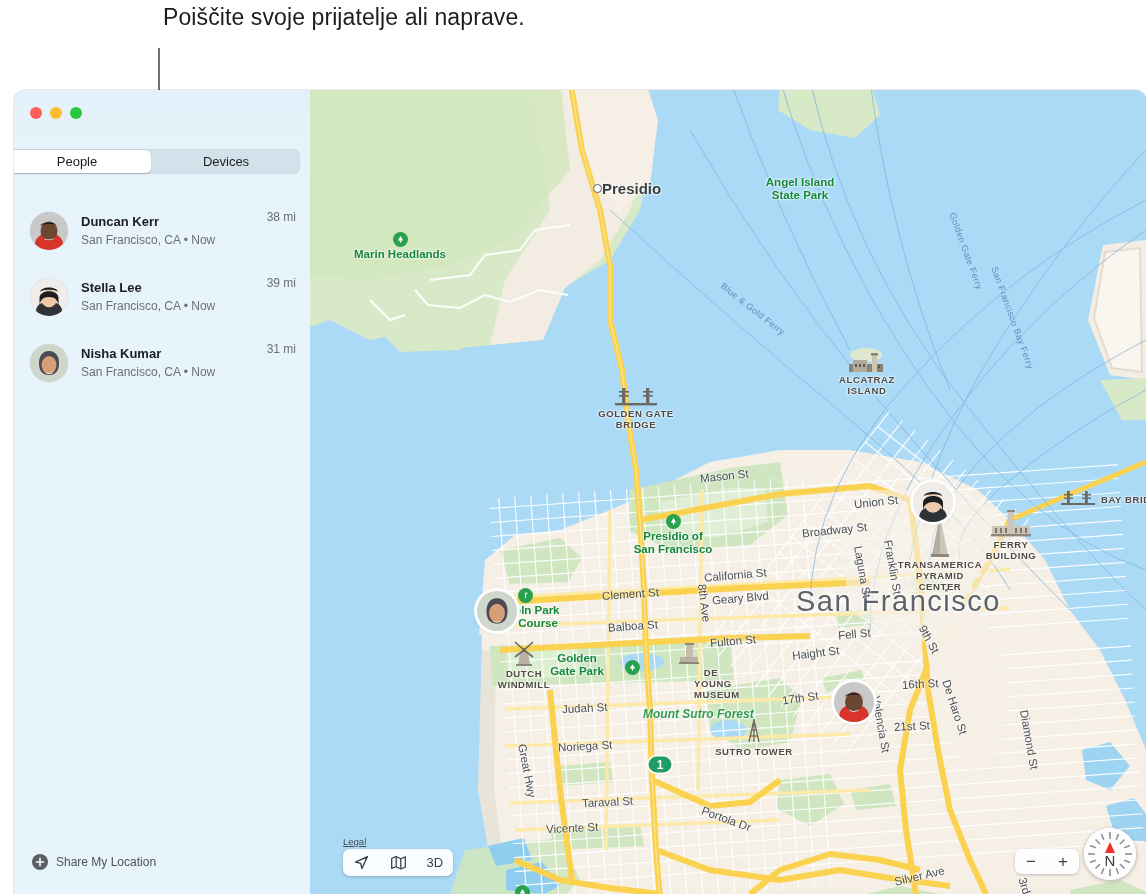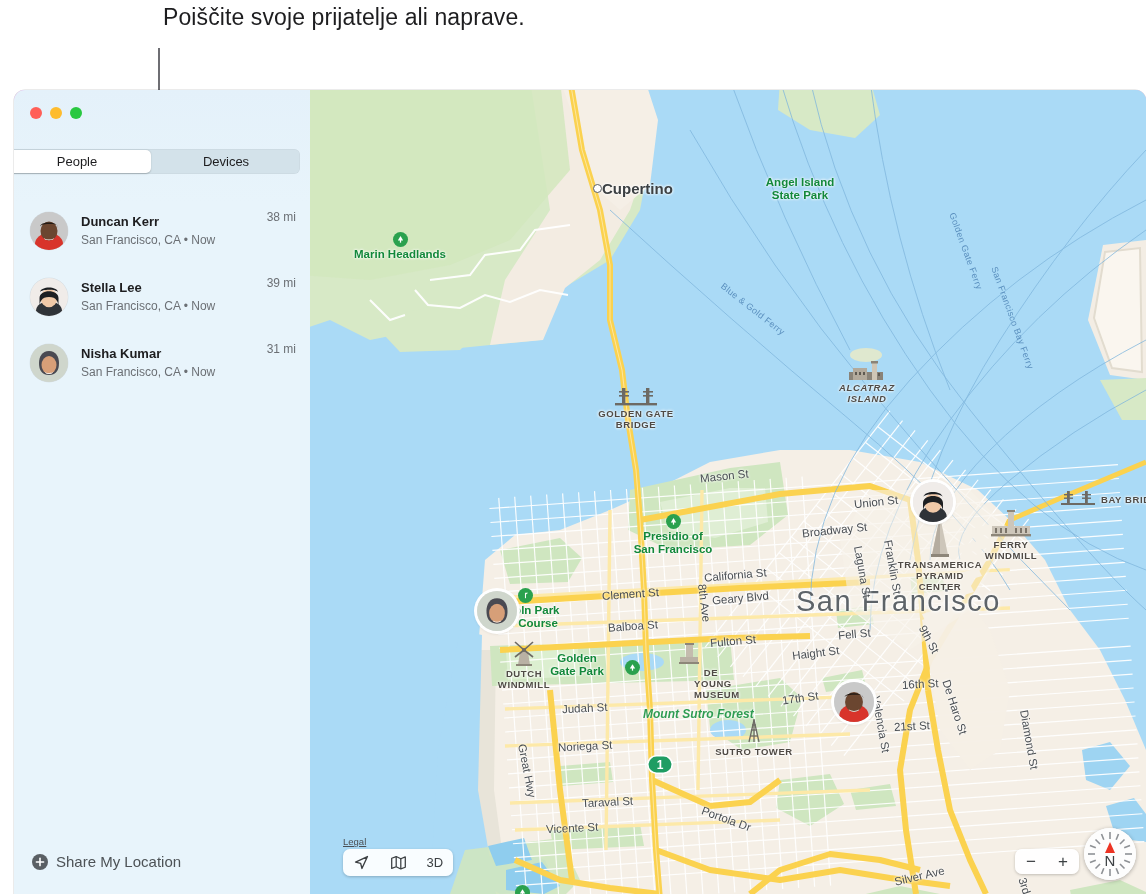--- a/index.html
+++ b/index.html
@@ -41,21 +41,21 @@
   .people-list{position:absolute;left:0;top:108px;right:0;}
   .person{position:relative;height:66px;padding:0 14px 0 16px;display:flex;align-items:center;}
   .avatar{width:38px;height:38px;border-radius:50%;flex:0 0 38px;overflow:hidden;
       position:relative;background:#cfd4d8;box-shadow:0 0 0 .5px rgba(0,0,0,.07);}
   .ptext{margin-left:13px;flex:1;min-width:0;}
   .pname{font-size:13px;font-weight:bold;color:#1d1d1f;line-height:16px;}
   .pmeta{font-size:12px;color:#6b6f74;line-height:16px;margin-top:2px;}
   .pdist{font-size:12px;color:#6b6f74;align-self:flex-start;margin-top:12px;}
 
   .share{position:absolute;left:18px;bottom:24px;display:flex;align-items:center;gap:8px;}
-  .share-label{font-size:15px;color:#4d5256;}
+  .share-label{font-size:12px;color:#4d5256;}
 
   
   .map{position:absolute;left:296px;top:0;right:0;bottom:0;overflow:hidden;background:#aadaf6;}
   .map-svg{position:absolute;left:0;top:0;}
 
   .maplbl{position:absolute;white-space:nowrap;pointer-events:none;}
   .lbl-city{font-size:29px;color:#5d6368;letter-spacing:1.5px;
       text-shadow:0 0 3px #fff,0 0 3px #fff,0 0 5px #fff;}
   .lbl-town{font-size:15px;font-weight:bold;color:#3c4043;
       text-shadow:0 0 3px #fff,0 0 3px #fff;}
@@ -392,21 +392,21 @@
           <path d="M632,488 L668,478 L672,486 L636,497z"></path>
           <path d="M624,504 L660,494 L664,502 L628,513z"></path>
           <path d="M612,524 L648,514 L652,522 L616,533z"></path>
         </g>
         <path d="M612,530 L660,512 L680,540 L700,600 L690,660 L660,680 L630,640 Z" fill="#f5efe6" opacity=".95"></path>
 
         <path d="M560,400 L660,400 L700,440 L660,520 L600,560 L540,520 L530,450 Z" fill="#f7f2ea" opacity=".6"></path>
       </g>
     </svg>
 
-    <div class="maplbl lbl-town" style="left:292px;top:90px;">Cupertino</div>
+    <div class="maplbl lbl-town" style="left:292px;top:90px;">Presidio</div>
     <div class="maplbl" style="left:283px;top:94px;width:7px;height:7px;border:1.6px solid #5a5f64;border-radius:50%;background:#fff;"></div>
 
     <div class="maplbl lbl-city" style="left:486px;top:495px;">San Francisco</div>
 
     <div class="maplbl" style="left:40px;top:142px;width:100px;">
       <div class="parkdot">
         <svg width="9" height="9" viewBox="0 0 10 10">
             <path d="M5 1 L8 6 H2 Z" fill="#fff"></path>
             <rect x="4.3" y="5.5" width="1.4" height="3" fill="#fff"></rect>
           </svg>
@@ -467,21 +467,21 @@
         <rect x="6" y="5" width="10" height="1.6" fill="#6d6a64"></rect>
           <rect x="30" y="5" width="10" height="1.6" fill="#6d6a64"></rect>
         <rect x="6" y="9" width="10" height="1.6" fill="#6d6a64"></rect>
           <rect x="30" y="9" width="10" height="1.6" fill="#6d6a64"></rect>
         <rect x="2" y="17" width="42" height="2.4" fill="#6d6a64"></rect>
       </svg>
       <div class="lbl-poi" style="white-space:pre-line;">GOLDEN GATE
 BRIDGE</div>
     </div>
 
-    <div class="maplbl" style="left:522px;top:270px;width:70px;font-style:italic;">
+    <div class="maplbl" style="left:522px;top:262px;width:70px;">
       <svg width="40" height="22" viewBox="0 0 40 22" style="display:block;margin:0 auto">
         <rect x="2" y="12" width="34" height="8" fill="#8a8378"></rect>
         <rect x="6" y="8" width="14" height="12" fill="#b3aa9c"></rect>
         <rect x="25" y="2" width="5" height="18" fill="#cfc6b6"></rect>
         <rect x="24" y="1" width="7" height="2.5" fill="#8a8378"></rect>
         <g fill="#5f5a52">
             <rect x="8" y="12" width="2" height="3"></rect>
             <rect x="12" y="12" width="2" height="3"></rect>
             <rect x="16" y="12" width="2" height="3"></rect>
             <rect x="31" y="13" width="2" height="3"></rect>
@@ -511,21 +511,21 @@
             <rect x="5" y="18" width="2" height="5"></rect>
             <rect x="10" y="18" width="2" height="5"></rect>
             <rect x="15" y="18" width="2" height="5"></rect>
             <rect x="25" y="18" width="2" height="5"></rect>
             <rect x="30" y="18" width="2" height="5"></rect>
             <rect x="35" y="18" width="2" height="5"></rect>
           </g>
         <rect x="1" y="24" width="40" height="2.4" fill="#8d8679"></rect>
       </svg>
       <div class="lbl-poi" style="white-space:pre-line;">FERRY
-WINDMILL</div>
+BUILDING</div>
     </div>
 
     <div class="maplbl" style="left:750px;top:400px;display:flex;align-items:center;gap:5px;">
       <svg width="36" height="18" viewBox="0 0 36 18">
         <rect x="7" y="1" width="2.8" height="13" fill="#6d6a64"></rect>
           <rect x="25" y="1" width="2.8" height="13" fill="#6d6a64"></rect>
         <rect x="4" y="4" width="9" height="1.4" fill="#6d6a64"></rect>
           <rect x="22" y="4" width="9" height="1.4" fill="#6d6a64"></rect>
         <rect x="4" y="7.5" width="9" height="1.4" fill="#6d6a64"></rect>
           <rect x="22" y="7.5" width="9" height="1.4" fill="#6d6a64"></rect>

